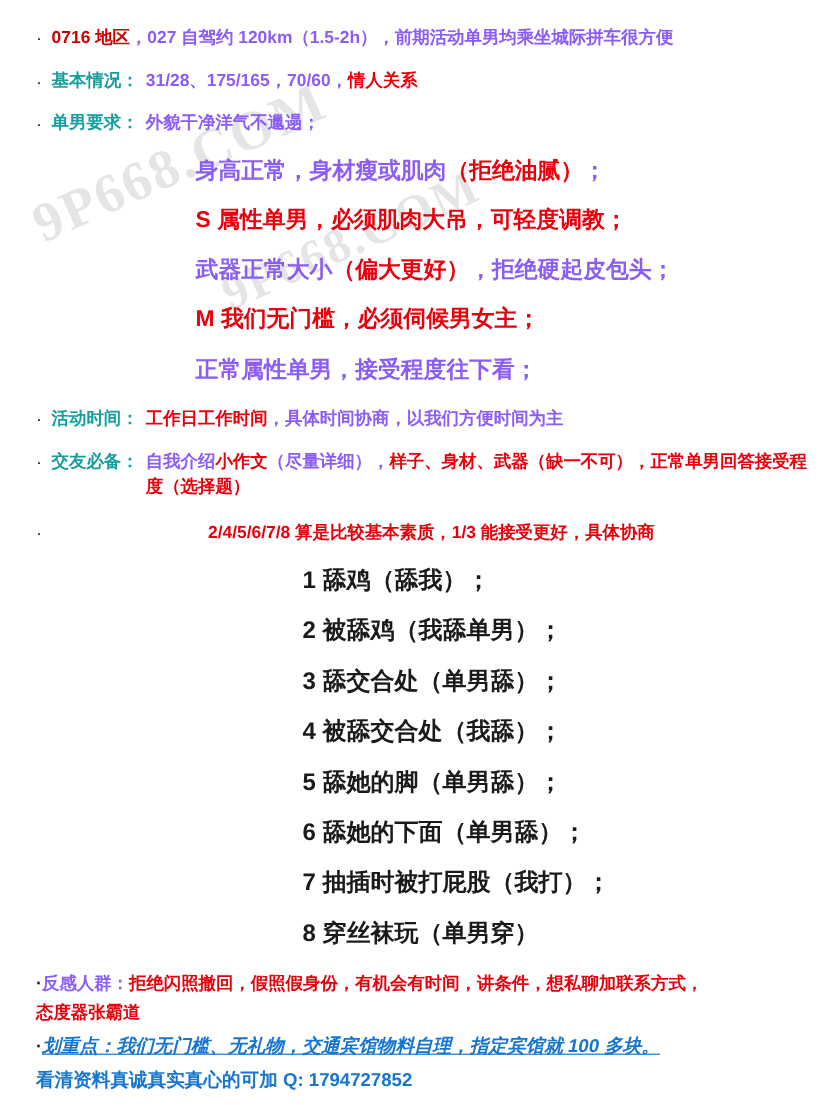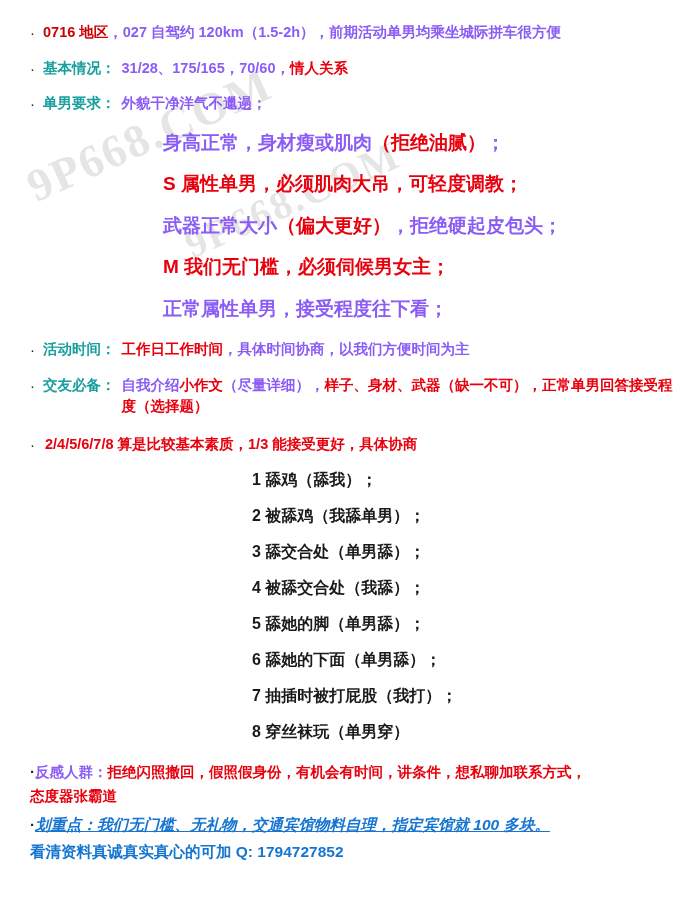--- a/index.html
+++ b/index.html
@@ -63,34 +63,34 @@
     white-space: nowrap;
   }
   .label-teal  { color: #179e9e; }
   .label-red   { color: #cc0000; }
   .body-text {
     flex: 1 1 auto;
     padding-left: 8px;
     color: #222222;
     font-weight: bold;
   }
-  .red   { color: #e8000d; font-weight: bold; }
+  .red   { color: #e8000d; font-weight: bold; text-align: center; }
   .black { color: #8b5cf6; font-weight: bold; }
 
   .sub {
     margin-left: 133px;
     margin-bottom: 13px;
     font-size: 19px;
     line-height: 1.5;
     font-weight: bold;
   }
   .opt {
     margin-left: 222px;
     margin-bottom: 15px;
-    font-size: 16px;
+    font-size: 20px;
     font-weight: bold;
     color: #1a1a1a;
   }
   .tail {
     font-size: 14.5px;
     line-height: 1.55;
     font-weight: bold;
   }
   .tail .bullet { display: inline; }
   .final {

